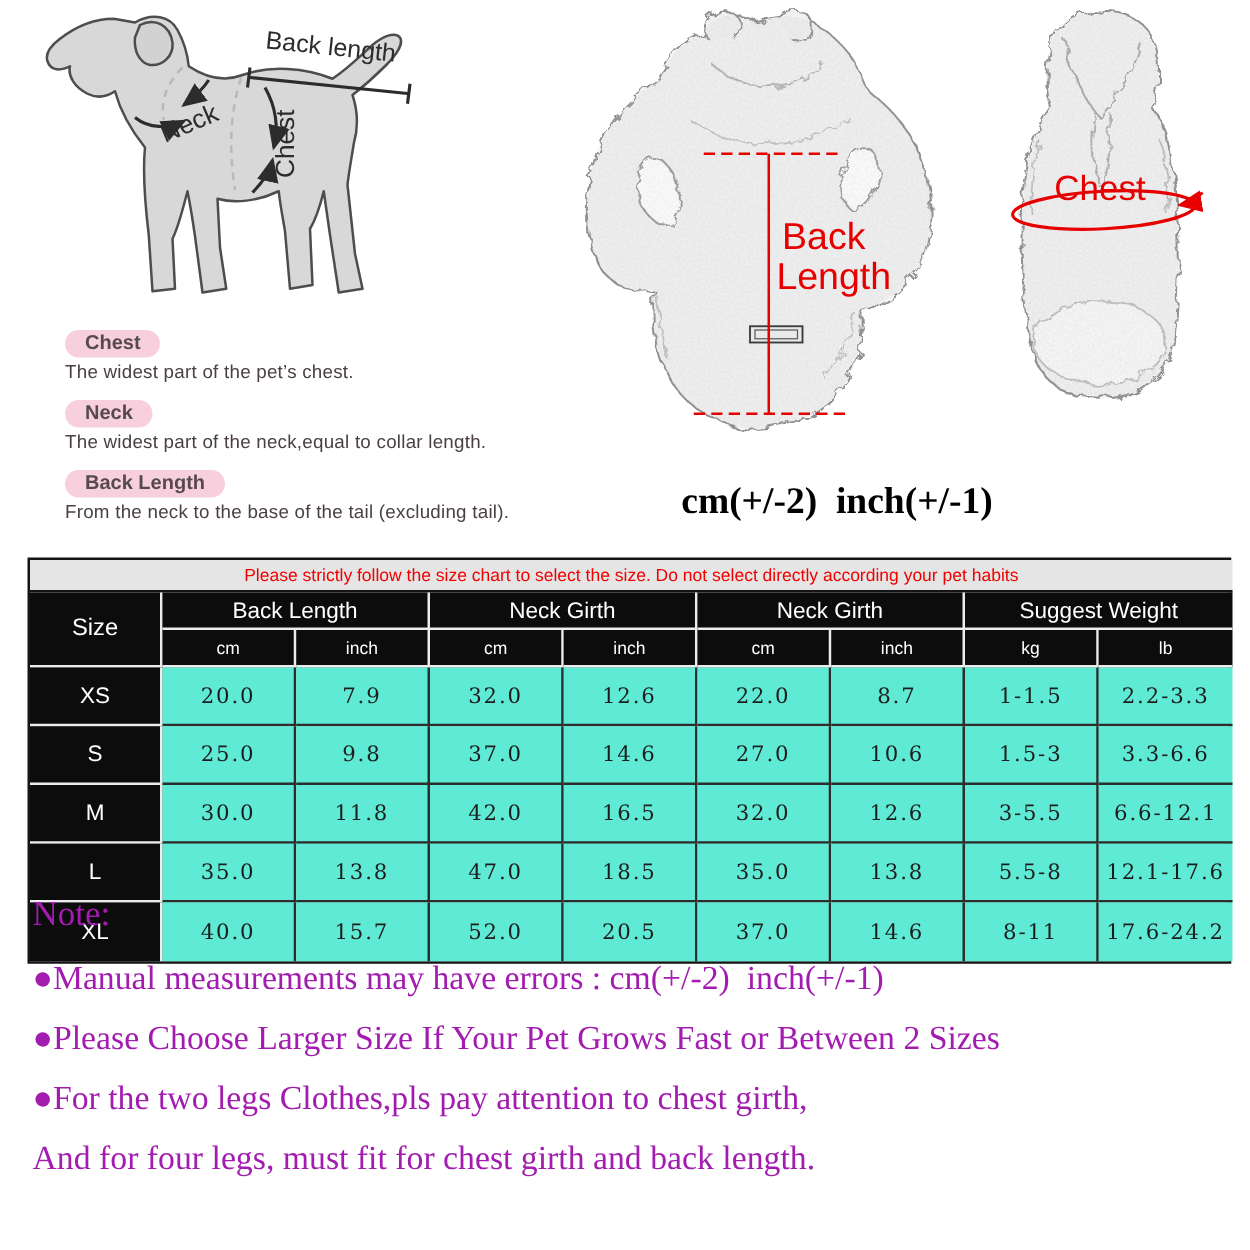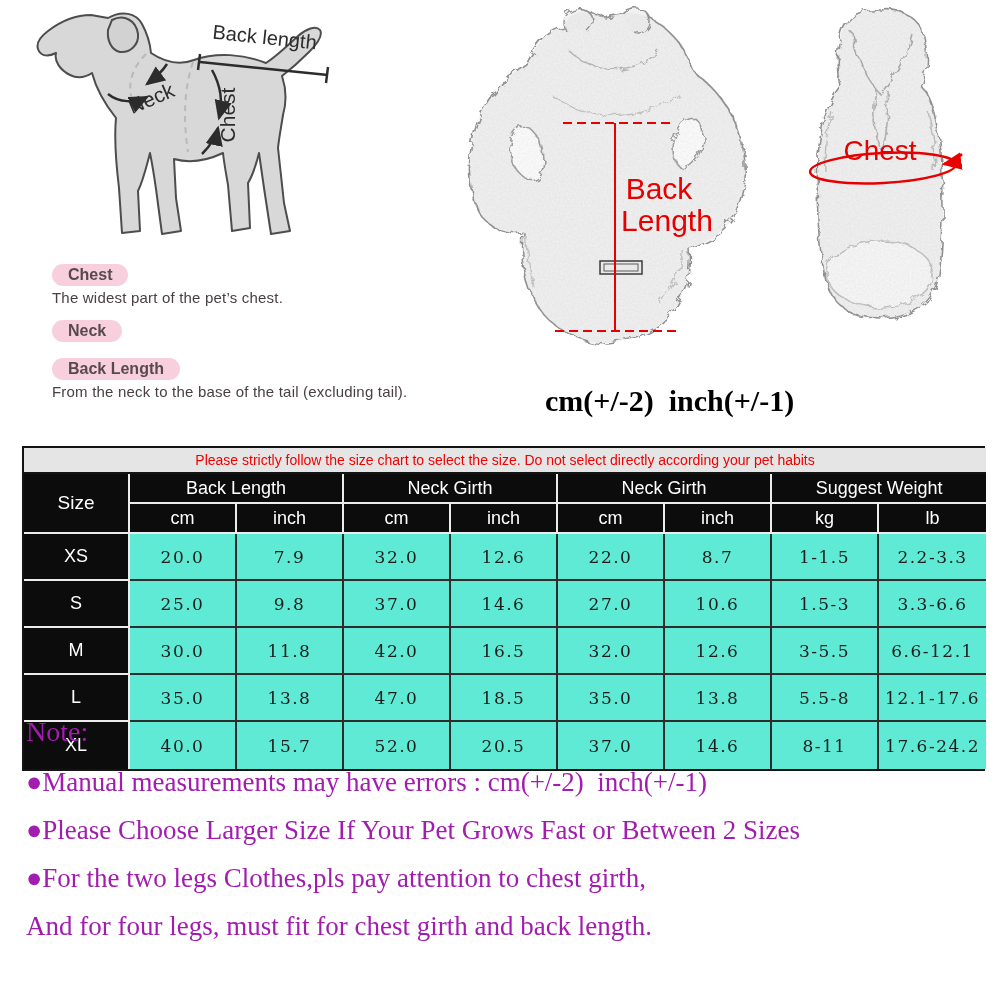--- a/index.html
+++ b/index.html
@@ -29,21 +29,21 @@
               box-sizing:border-box;}
   table.size{border-collapse:separate;border-spacing:0;table-layout:fixed;width:100%;}
   table.size td{padding:0;text-align:center;vertical-align:middle;box-sizing:border-box;}
   td.warn{background:#e5e5e5;color:#f10000;font-size:14px;height:26px;
           border-bottom:2px solid #141414;}
   td.dark{background:#0c0c0c;color:#ffffff;
           border-right:2px solid #ececec;border-bottom:2px solid #ececec;}
   td.dark:last-child{border-right:none;}
   tr:last-child td.dark{border-bottom:none;}
   td.group{font-size:18px;height:30px;}
-  td.sub{font-size:18px;height:30px;}
+  td.sub{font-size:14px;height:30px;}
   td.sizehead{font-size:19px;}
   td.sizecell{font-size:18px;height:47px;}
   td.val{background:#5eead4;color:#1d1d1d;font-family:"DejaVu Serif",serif;
          font-size:17px;letter-spacing:1.5px;height:31px;
          border-right:2px solid #2d2d2d;border-bottom:2px solid #2d2d2d;}
   td.val:last-child{border-right:none;}
   tr:last-child td.val{border-bottom:none;}
 
   
   .notes{position:absolute;left:26px;top:716px;width:950px;
@@ -101,20 +101,21 @@
     <text x="219" y="113" text-anchor="middle" font-size="21" fill="#2c2c2c" transform="rotate(-90 219 113)">Chest</text>
   </svg>
 
   <div class="defs">
     <div class="def-item">
       <span class="pill">Chest</span><br>
       <span class="def-text">The widest part of the pet’s chest.</span>
     </div>
     <div class="def-item">
       <span class="pill">Neck</span><br>
+      <span class="def-text">The widest part of the neck,equal to collar length.</span>
     </div>
     <div class="def-item">
       <span class="pill">Back Length</span><br>
       <span class="def-text">From the neck to the base of the tail (excluding tail).</span>
     </div>
   </div>
 
   <svg class="garment1" width="300" height="345" viewBox="0 0 300 345">
     <defs>
       <filter id="fur1" x="-15%" y="-15%" width="130%" height="130%">

